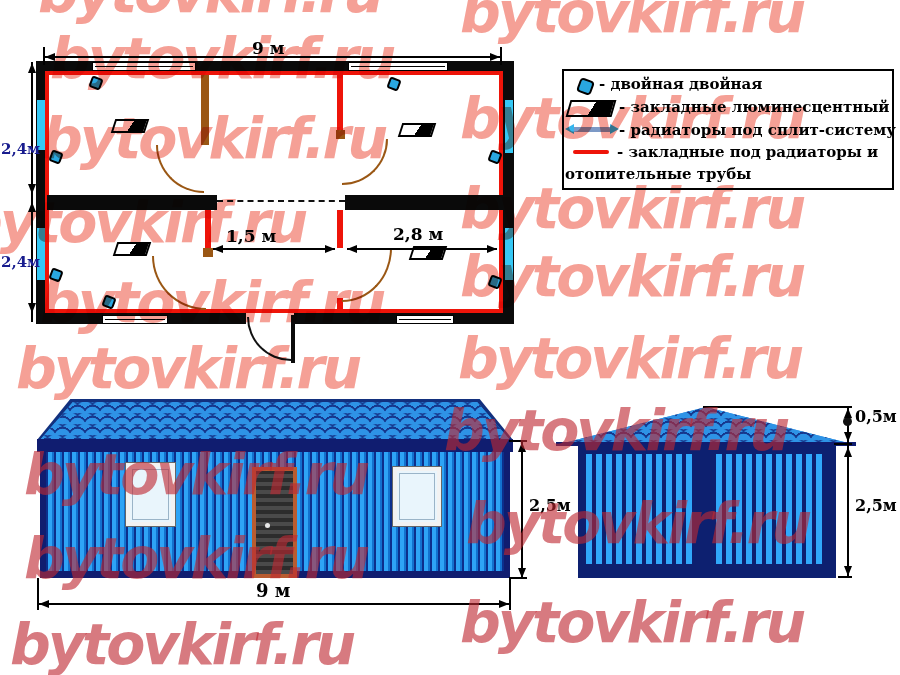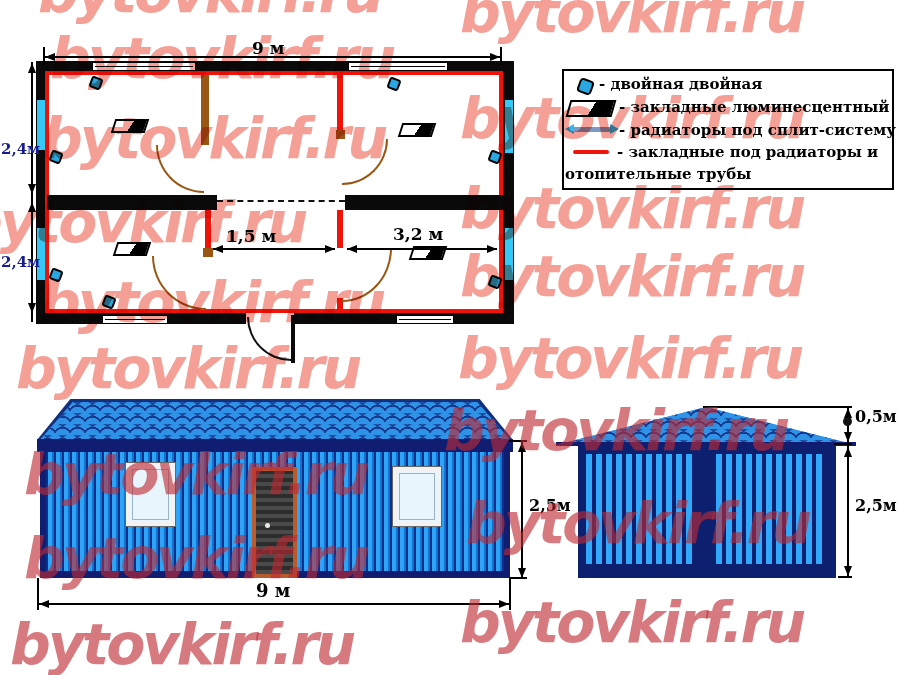--- a/index.html
+++ b/index.html
@@ -142,21 +142,21 @@
     <div class="dimb" style="left:1px;top:253px;">2,4м</div>
 
     <div class="a dline" style="left:213px;top:248px;width:122px;height:2px;"></div>
     <div class="ah ah-l" style="left:213px;top:245px;"></div>
     <div class="ah ah-r" style="left:325px;top:245px;"></div>
     <div class="dim" style="left:226px;top:226px;">1,5 м</div>
 
     <div class="a dline" style="left:347px;top:248px;width:150px;height:2px;"></div>
     <div class="ah ah-l" style="left:347px;top:245px;"></div>
     <div class="ah ah-r" style="left:487px;top:245px;"></div>
-    <div class="dim" style="left:393px;top:224px;">3,2 м</div>
+    <div class="dim" style="left:393px;top:224px;">2,8 м</div>
   </div>
 
   <div class="a" id="legend-box">
     <div class="a leg-socket" style="left:14px;top:8px;"></div>
     <div class="leg" style="left:35px;top:4px;">- двойная двойная</div>
     <div class="a leg-light" style="left:4px;top:29px;"></div>
     <div class="leg" style="left:55px;top:27px;">- закладные люминесцентный</div>
     <div class="a leg-split" style="left:10px;top:56px;width:36px;"></div>
     <div class="ah sp-l" style="left:1px;top:53px;"></div>
     <div class="ah sp-r" style="left:46px;top:53px;"></div>

